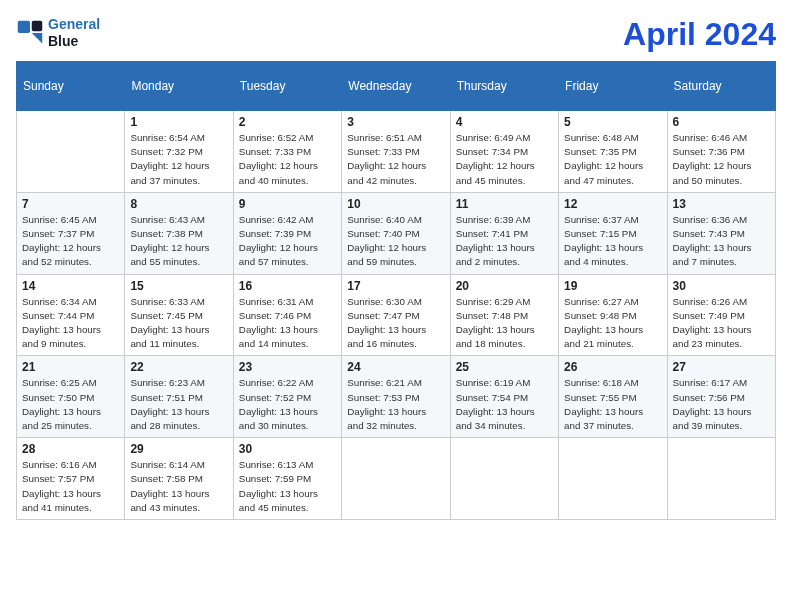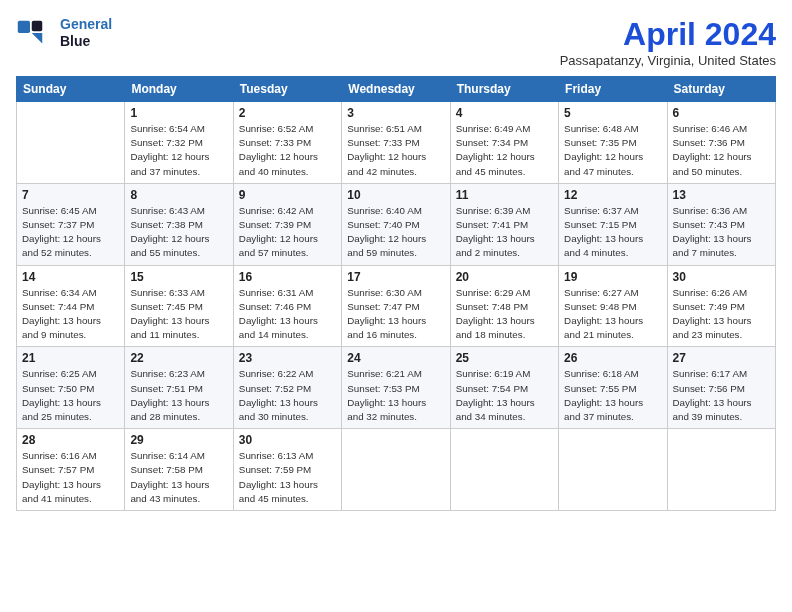--- a/index.html
+++ b/index.html
@@ -12,21 +12,21 @@
     }
     .header {
       display: flex;
       justify-content: space-between;
       align-items: flex-start;
       margin-bottom: 8px;
     }
     .logo {
       display: flex;
       align-items: center;
-      gap: 16px;
+      gap: 4px;
     }
     .logo-text {
       font-size: 14px;
       font-weight: bold;
       color: #1a1a2e;
       line-height: 1.2;
     }
     .logo-text span {
       color: #2a6db5;
     }
@@ -48,23 +48,23 @@
     }
     .calendar {
       width: 100%;
       border-collapse: collapse;
       font-size: 10.5px;
     }
     .calendar th {
       background: #2a6db5;
       color: #fff;
       text-align: left;
-      padding: 5px 6px;
+      padding: 17px 6px;
       font-size: 12px;
-      font-weight: bold;
+      font-weight: normal;
       border: 1px solid #2a6db5;
     }
     .calendar td {
       vertical-align: top;
       border: 1px solid #ccc;
       padding: 4px 5px;
       width: calc(100% / 7);
       min-height: 80px;
       color: #222;
     }
@@ -99,21 +99,20 @@
       <rect x="18" y="2" width="12" height="12" rx="2" fill="#1a1a2e"></rect>
       <polygon points="18,16 30,16 30,28" fill="#2a6db5"></polygon>
     </svg>
     <div class="logo-text">
       <div><span>General</span></div>
       <div>Blue</div>
     </div>
   </div>
   <div class="title-block">
     <div class="month-title">April 2024</div>
-    <div class="location">Passapatanzy, Virginia, United States</div>
   </div>
 </div>
 
 <table class="calendar">
   <thead>
     <tr>
     <th>Sunday</th>
         <th>Monday</th>
         <th>Tuesday</th>
         <th>Wednesday</th>

